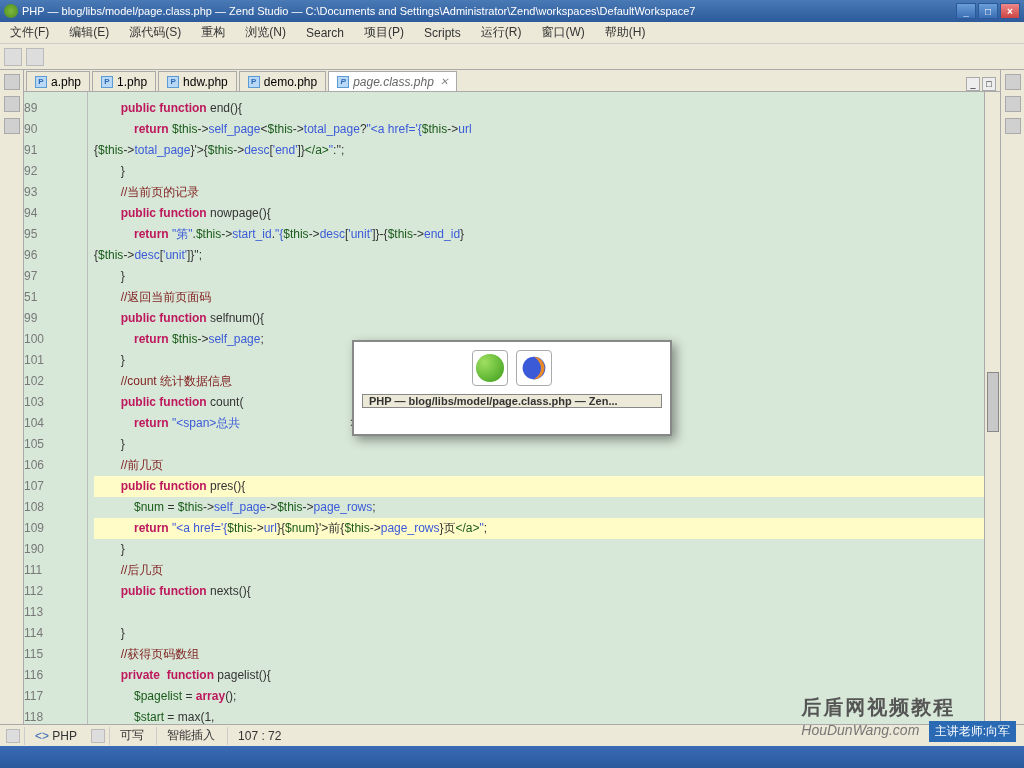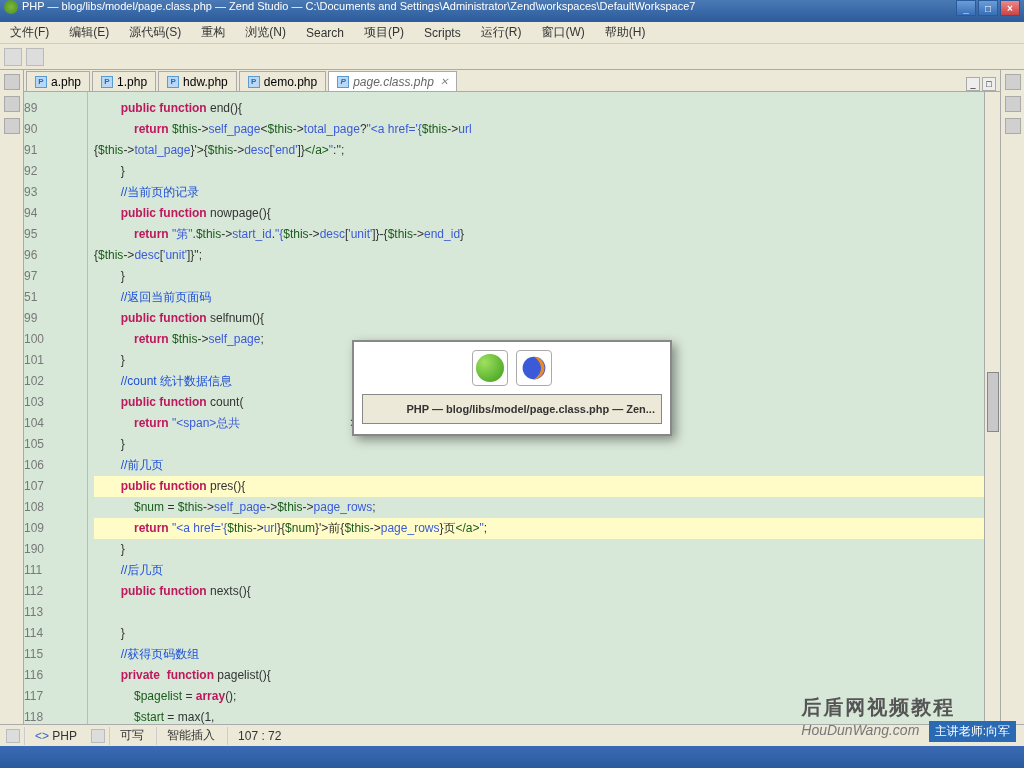--- a/index.html
+++ b/index.html
@@ -1,17 +1,17 @@
 <!DOCTYPE html>
 <html><head>
 <meta charset="utf-8">
 <style>
 *{margin:0;padding:0;box-sizing:border-box;font-family:Tahoma,"Microsoft YaHei",sans-serif;font-size:12px}
 body{background:#ece9d8;width:1024px;height:768px;overflow:hidden;position:relative}
-.titlebar{height:22px;background:linear-gradient(#4a7ab5,#2c5a9c);color:#fff;display:flex;padding:0 4px}
+.titlebar{height:22px;background:linear-gradient(#4a7ab5,#2c5a9c);color:#fff;display:flex;align-items:center;padding:0 4px}
 .titlebar .icon{width:14px;height:14px;background:radial-gradient(circle,#7fb83d,#4a8c1e);border-radius:50%;margin-right:4px}
 .titlebar .title{flex:1;font-size:11px}
 .winbtns{display:flex;gap:2px}
 .winbtn{width:20px;height:16px;background:linear-gradient(#6a9ed8,#3a6eb5);border:1px solid #2a5a9a;color:#fff;display:flex;align-items:center;justify-content:center;font-size:10px;font-weight:bold}
 .winbtn.close{background:linear-gradient(#e88,#c44)}
 .menubar{height:22px;background:#ece9d8;display:flex;align-items:center;padding:0 4px;gap:8px;border-bottom:1px solid #ccc}
 .menubar span{padding:2px 6px;color:#333}
 .toolbar{height:26px;background:#ece9d8;border-bottom:1px solid #aaa;display:flex;align-items:center;padding:0 4px;gap:4px}
 .toolicon{width:18px;height:18px;background:#ddd;border:1px solid #bbb}
 .main{display:flex;height:654px}
@@ -30,37 +30,37 @@
 .lnums{width:50px;background:#d8e8d8;padding:6px 8px 0 0;color:#787878;font-family:Consolas,monospace;font-size:14px;line-height:21px}
 .fold{width:14px;background:#d8e8d8;border-right:1px solid #bbb}
 .src{flex:1;padding:6px 0 0 6px;font-family:Consolas,monospace;font-size:14px;line-height:21px;white-space:pre;color:#333}
 .src .line{height:21px}
 .src .hl{background:#fffcc8}
 .kw{color:#be185d;font-weight:bold}
 .fn{color:#333}
 .var{color:#1a5a1a}
 .str{color:#3a5ad8}
 .op{color:#333}
-.cm{color:#1d4ed8}
+.cm{color:#7f1d1d}
 .tag{color:#1a5a1a}
 .num{color:#333}
 .scrollbar-v{width:16px;background:#ece9d8;border-left:1px solid #aaa;position:relative}
 .scrollbar-v .thumb{position:absolute;top:280px;left:2px;width:12px;height:60px;background:#c8c8c8;border:1px solid #888}
 .rightgutter{width:24px;background:#ece9d8;border-left:1px solid #aaa;display:flex;flex-direction:column;align-items:center;padding-top:4px;gap:6px}
 .statusbar{height:22px;background:#ece9d8;border-top:1px solid #aaa;display:flex;align-items:center;padding:0 4px;gap:2px;font-size:11px;color:#333}
 .statusbar .cell{padding:0 10px;border-left:1px solid #ccc;height:18px;display:flex;align-items:center}
 .statusbar .sicon{width:14px;height:14px;background:#ddd;border:1px solid #bbb;margin:0 2px}
 .taskbar{position:absolute;bottom:0;left:0;right:0;height:22px;background:linear-gradient(#3a6ab5,#2a5a9c);display:flex;align-items:center}
 .popup{position:absolute;left:352px;top:340px;width:320px;height:96px;background:#fff;border:2px solid #888;box-shadow:4px 4px 10px rgba(0,0,0,.4);display:flex;flex-direction:column;align-items:center;padding:8px}
 .popup .icons{display:flex;gap:8px;margin-bottom:8px}
 .popup .picon{width:36px;height:36px;border:1px solid #aaa;border-radius:4px;display:flex;align-items:center;justify-content:center}
 .popup .green{background:radial-gradient(circle at 30% 30%,#a0e060,#3a9c1a)}
 .popup .ff{background:#fff}
 .popup .ffsvg{width:28px;height:28px}
-.popup .label{width:100%;padding:8px 6px;border:1px solid #888;background:#ece9d8;font-size:11px;font-weight:bold;color:#333;text-align:right;white-space:nowrap;overflow:hidden;text-overflow:ellipsis}
+.popup .label{width:100%;padding:0 6px;border:1px solid #888;background:#ece9d8;font-size:11px;font-weight:bold;color:#333;text-align:left;white-space:nowrap;overflow:hidden;text-overflow:ellipsis}
 .watermark{position:absolute;right:8px;bottom:26px;font-family:"Microsoft YaHei",sans-serif}
 .watermark .cn{font-size:20px;color:#555;font-weight:bold;letter-spacing:2px}
 .watermark .en{font-size:14px;color:#777;font-style:italic}
 .watermark .teach{display:inline-block;background:#2a6ab5;color:#fff;padding:2px 6px;font-size:12px;margin-left:6px}
 </style>
 </head>
 <body>
 
 <div class="titlebar">
   <span class="icon"></span>

